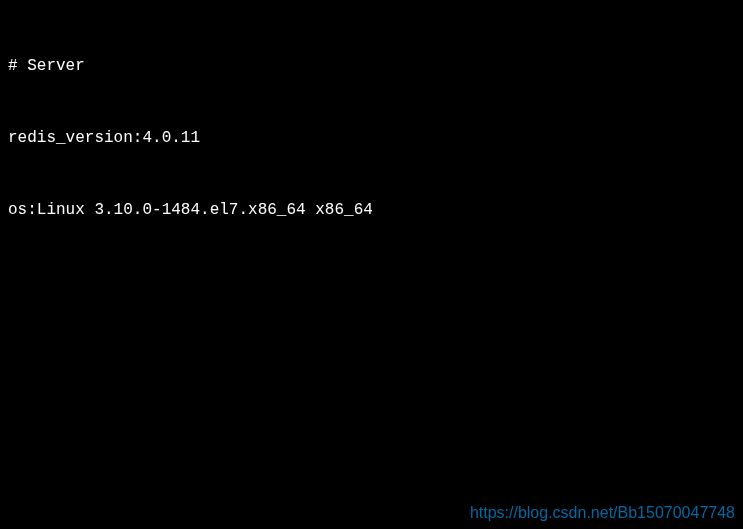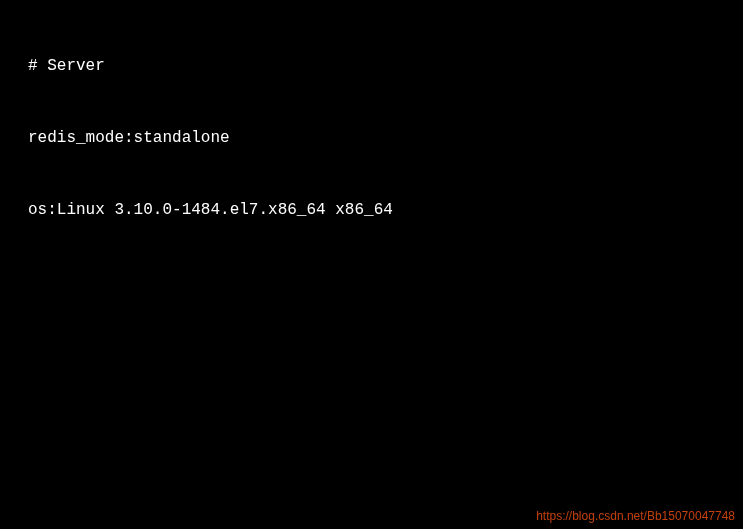--- a/index.html
+++ b/index.html
@@ -14,37 +14,36 @@
       height: 529px;
       overflow: hidden;
       position: relative;
     }
     .terminal {
       padding: 6px 8px;
       white-space: pre;
     }
     .line {
       display: block;
-      margin-left: 20px;
     }
     .watermark {
       position: absolute;
       bottom: 4px;
       right: 8px;
-      font-size: 12px;
-      color: #c2410c;
+      font-size: 16px;
+      color: #0369a1;
       font-family: Arial, sans-serif;
     }
   </style>
 </head>
 <body>
 
 <div class="terminal">
   <span class="line"># Server</span>
-  <span class="line">redis_mode:standalone</span>
+  <span class="line">redis_version:4.0.11</span>
   <span class="line">os:Linux 3.10.0-1484.el7.x86_64 x86_64</span>
   
   
   
   
   
   
   
   
   

